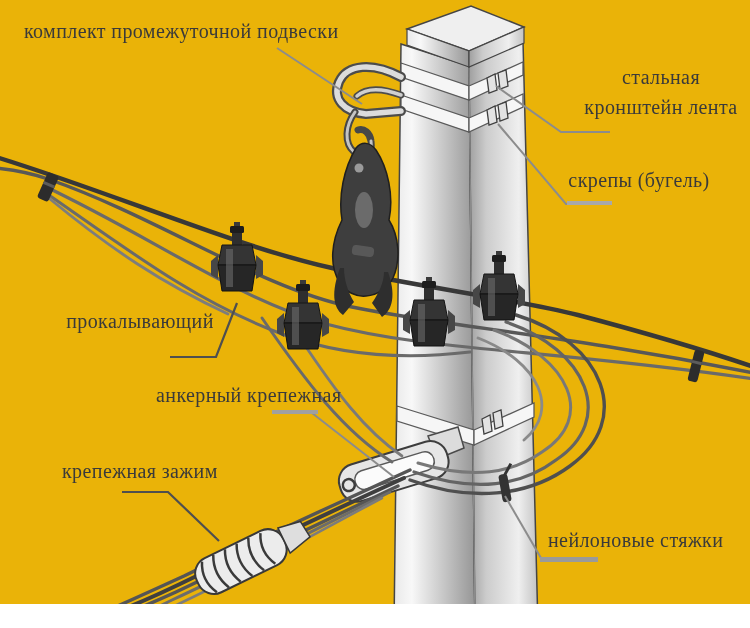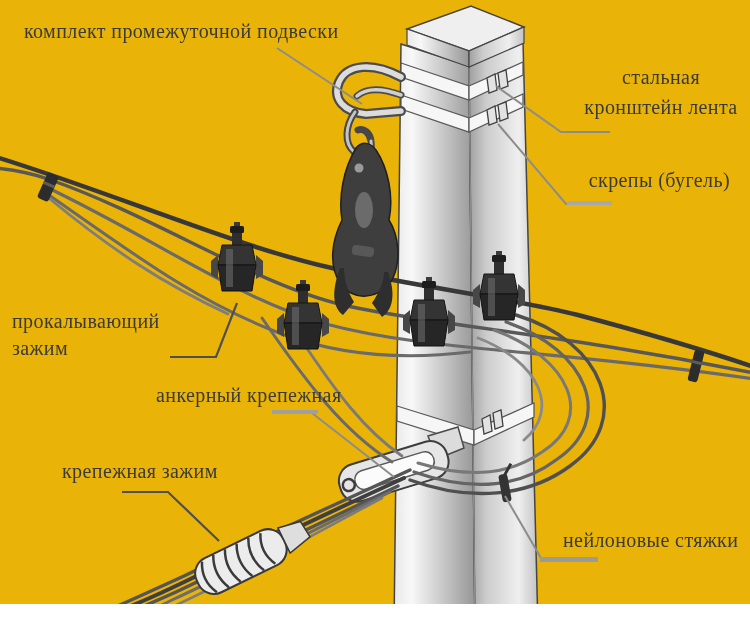--- a/index.html
+++ b/index.html
@@ -8,25 +8,25 @@
     overflow:hidden;font-family:Liberation Serif, serif;
   }
   #art{position:absolute;left:0;top:0;}
   .lbl{
     position:absolute;color:#3a3a3a;font-size:20px;line-height:26px;
     letter-spacing:.4px;white-space:nowrap;z-index:5;
   }
   .lbl .l2{display:block;}
   #lbl-suspension{left:24px;top:18px;}
   #lbl-steelband{left:568px;top:62px;width:186px;text-align:center;line-height:30px;white-space:normal;}
-  #lbl-buckles{left:548px;top:167px;width:182px;text-align:right;}
-  #lbl-piercing{left:12px;top:308px;width:192px;line-height:27px;white-space:normal;}
+  #lbl-buckles{left:548px;top:167px;width:182px;text-align:center;}
+  #lbl-piercing{left:44px;top:308px;width:192px;text-align:center;line-height:27px;white-space:normal;}
   #lbl-bracket{left:156px;top:382px;}
   #lbl-anchorclamp{left:62px;top:458px;}
-  #lbl-nylon{left:563px;top:527px;}
+  #lbl-nylon{left:548px;top:527px;}
 </style>
 </head>
 <body>
 
 <div id="stage">
 
   <svg id="art" width="750" height="628" viewBox="0 0 750 628">
     <defs>
       <linearGradient id="gL" x1="0" y1="0" x2="1" y2="0">
         <stop offset="0" stop-color="#e9e9e9"></stop>
@@ -182,21 +182,20 @@
 
   <div class="lbl" id="lbl-steelband">
     <span>стальная</span>
     <span class="l2">кронштейн лента</span>
   </div>
 
   <div class="lbl" id="lbl-buckles">скрепы (бугель)</div>
 
   <div class="lbl" id="lbl-piercing">
     <span>прокалывающий</span>
-    <span class="l2">зажим</span>
   </div>
 
   <div class="lbl" id="lbl-bracket">анкерный крепежная</div>
 
   <div class="lbl" id="lbl-anchorclamp">крепежная зажим</div>
 
   <div class="lbl" id="lbl-nylon">нейлоновые стяжки</div>
 
 </div>
 

